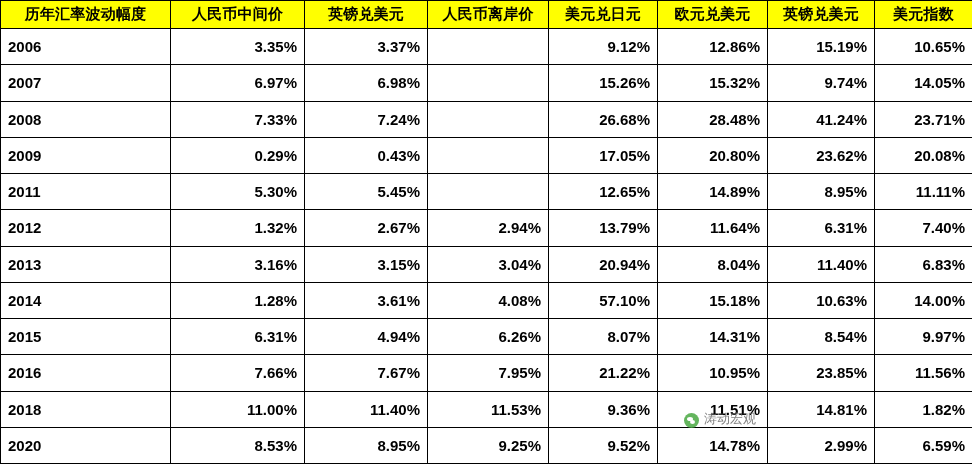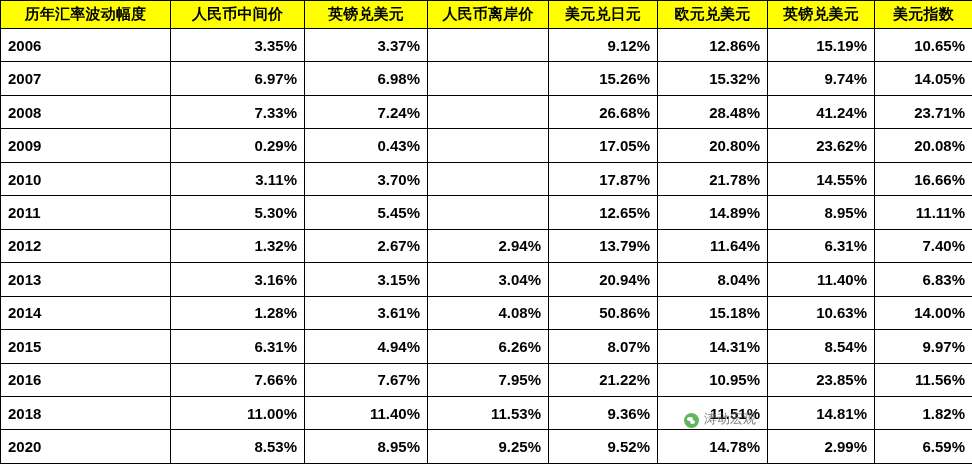--- a/index.html
+++ b/index.html
@@ -173,30 +173,20 @@
         <td class="year-cell">2009</td>
         <td class="num-cell">0.29%</td>
         <td class="num-cell">0.43%</td>
         <td class="num-cell"></td>
         <td class="num-cell">17.05%</td>
         <td class="num-cell">20.80%</td>
         <td class="num-cell">23.62%</td>
         <td class="num-cell">20.08%</td>
       </tr>
       <tr>
-        <td class="year-cell">2010</td>
-        <td class="num-cell">3.11%</td>
-        <td class="num-cell">3.70%</td>
-        <td class="num-cell"></td>
-        <td class="num-cell">17.87%</td>
-        <td class="num-cell">21.78%</td>
-        <td class="num-cell">14.55%</td>
-        <td class="num-cell">16.66%</td>
-      </tr>
-      <tr>
         <td class="year-cell">2011</td>
         <td class="num-cell">5.30%</td>
         <td class="num-cell">5.45%</td>
         <td class="num-cell"></td>
         <td class="num-cell">12.65%</td>
         <td class="num-cell">14.89%</td>
         <td class="num-cell">8.95%</td>
         <td class="num-cell">11.11%</td>
       </tr>
       <tr>
@@ -217,21 +207,21 @@
         <td class="num-cell">20.94%</td>
         <td class="num-cell">8.04%</td>
         <td class="num-cell">11.40%</td>
         <td class="num-cell">6.83%</td>
       </tr>
       <tr>
         <td class="year-cell">2014</td>
         <td class="num-cell">1.28%</td>
         <td class="num-cell">3.61%</td>
         <td class="num-cell">4.08%</td>
-        <td class="num-cell">50.86%</td>
+        <td class="num-cell">57.10%</td>
         <td class="num-cell">15.18%</td>
         <td class="num-cell">10.63%</td>
         <td class="num-cell">14.00%</td>
       </tr>
       <tr>
         <td class="year-cell">2015</td>
         <td class="num-cell">6.31%</td>
         <td class="num-cell">4.94%</td>
         <td class="num-cell">6.26%</td>
         <td class="num-cell">8.07%</td>

